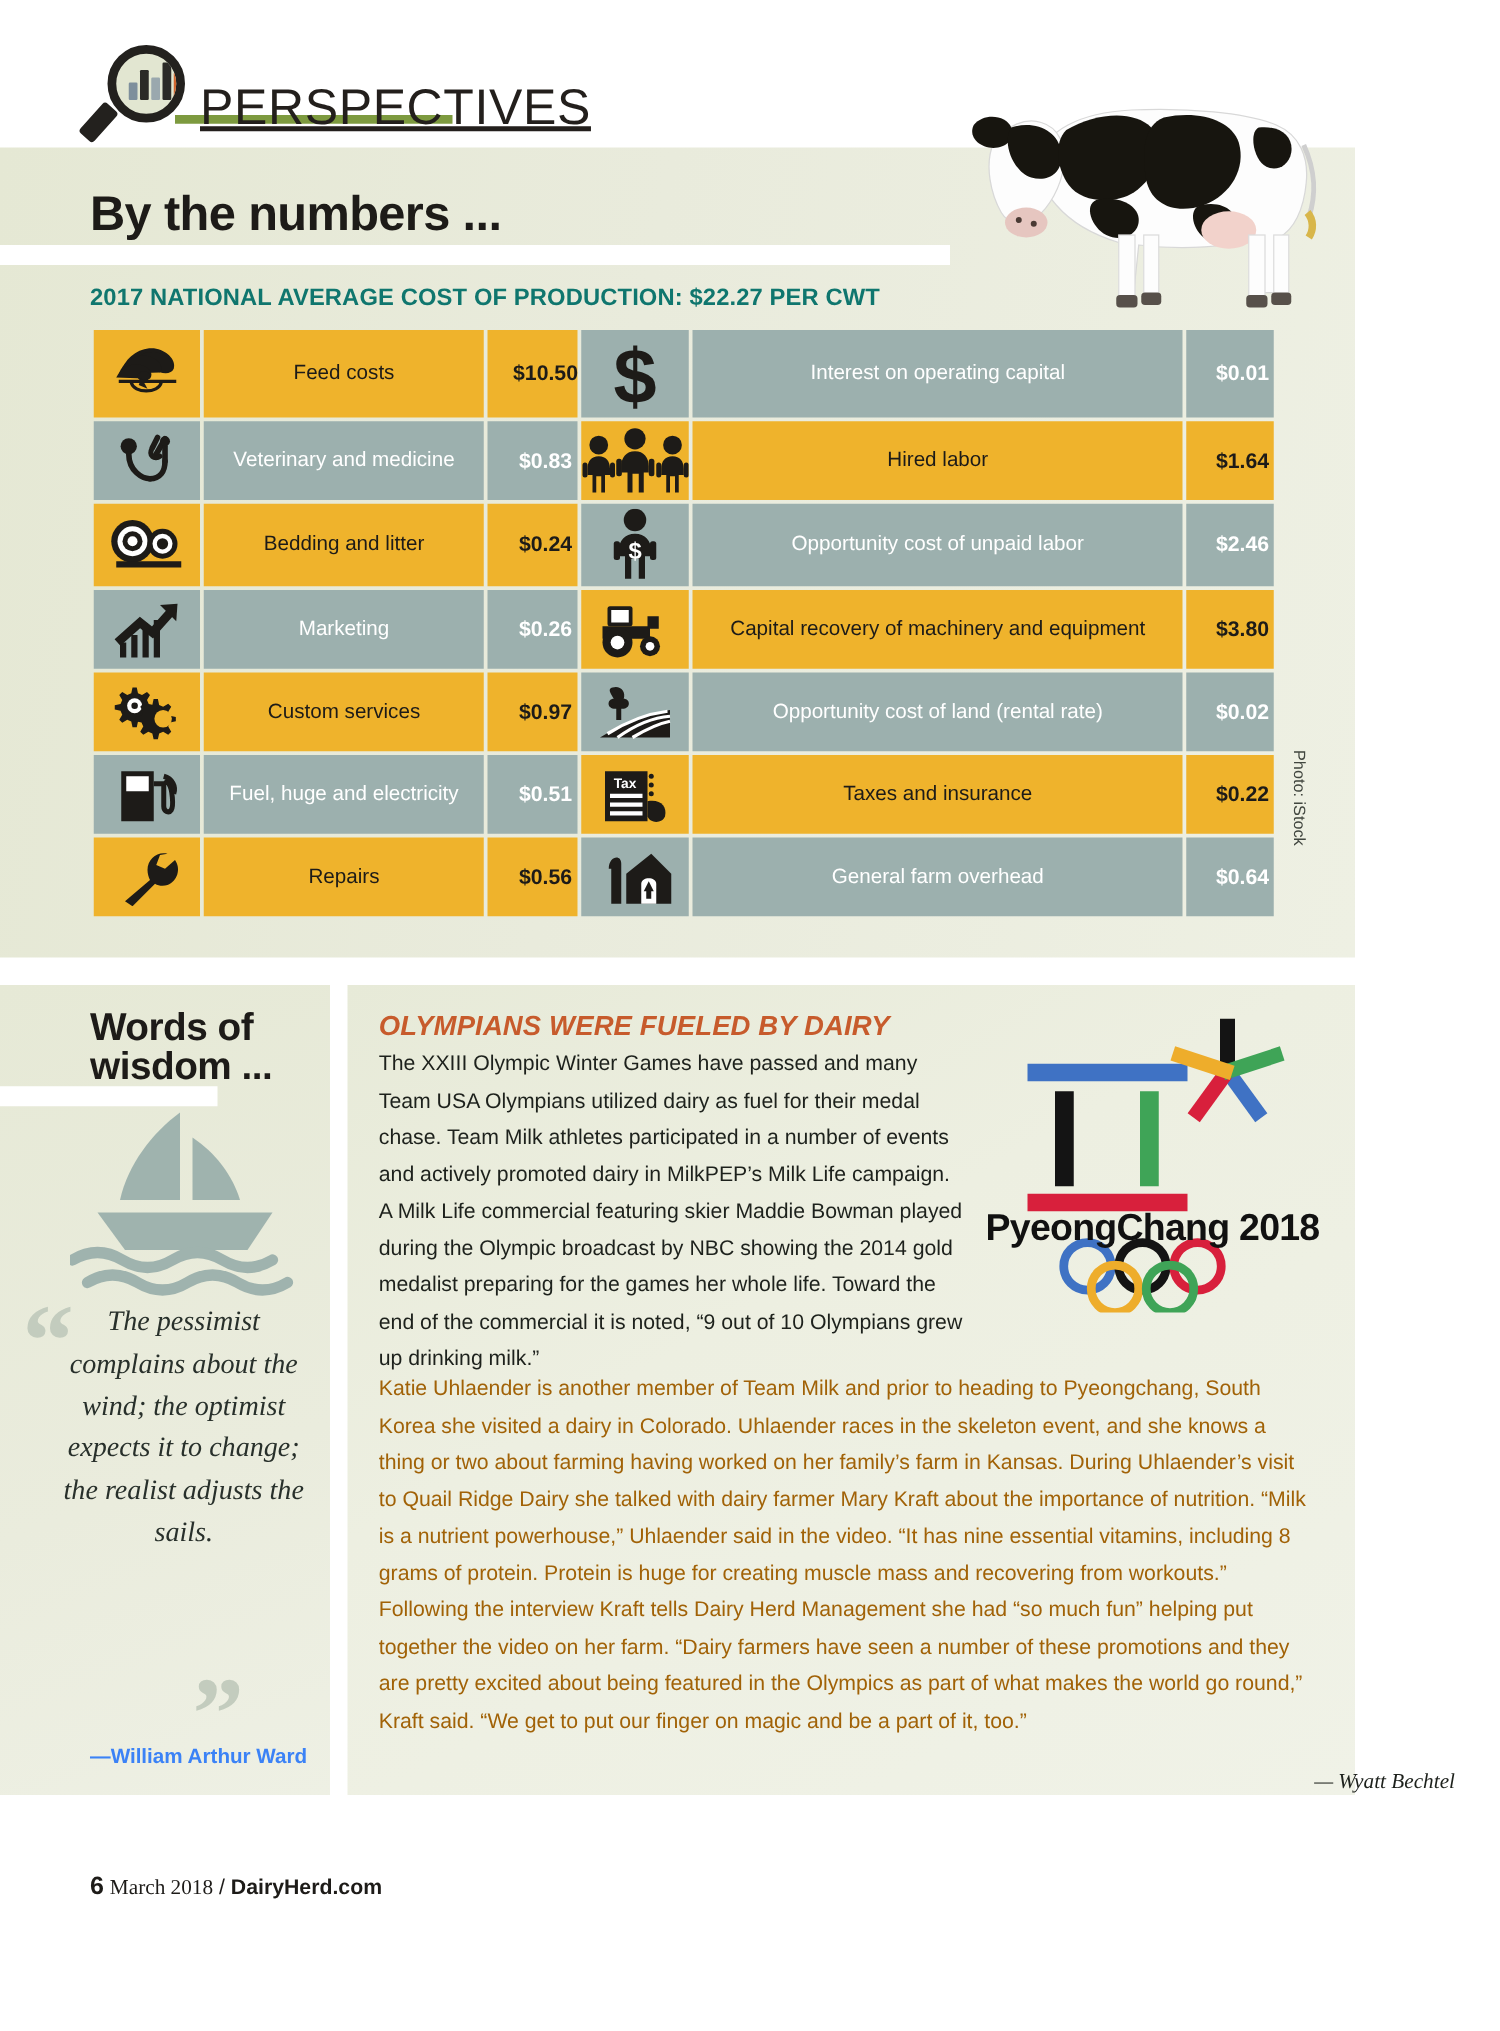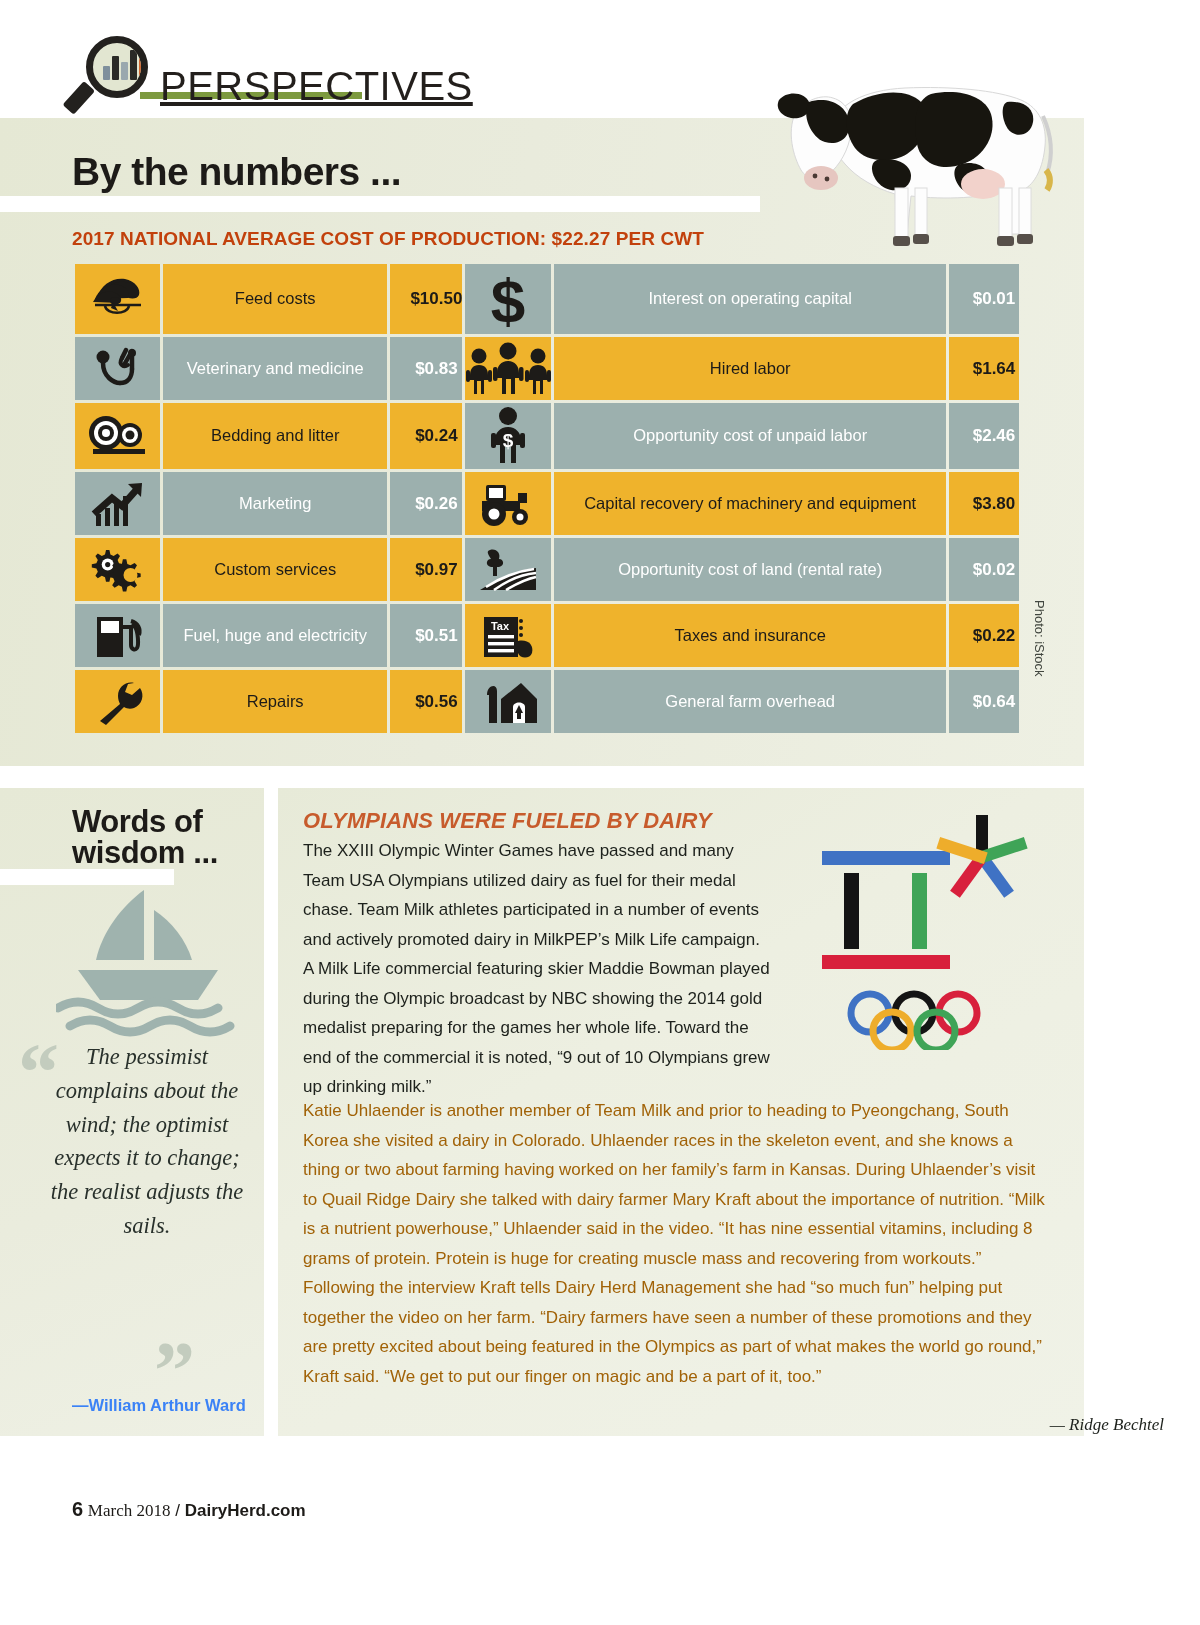--- a/index.html
+++ b/index.html
@@ -71,21 +71,21 @@
   .cow-wrap { position: absolute; left: 735px; top: 38px; width: 330px; height: 232px; z-index: 25; }
   .photo-credit {
     position: absolute; left: 1032px; top: 600px;
     font-size: 13px; color: #41463f;
     writing-mode: vertical-rl; z-index: 26;
   }
 
   
   .table-title {
     position: absolute; left: 72px; top: 228px; z-index: 22;
-    font-size: 19px; font-weight: 700; color: #c2410c;
+    font-size: 19px; font-weight: 700; color: #0f766e;
     letter-spacing: 0.1px;
   }
   .cost-table {
     position: absolute; left: 72px; top: 261px; width: 950px;
     border-collapse: separate; border-spacing: 3px;
     z-index: 21;
   }
   .cost-table td { vertical-align: middle; height: 63px; padding-left: 20px; }
   td.c-icon { width: 85px; text-align: center; padding: 4px 0; }
   td.c-label { text-align: center; font-size: 16.5px; padding: 4px 8px; line-height: 1.18; }
@@ -485,21 +485,21 @@
   <div class="qmark close">”</div>
   <div class="quote-block">
     <div class="quote-text">The pessimist complains about the wind; the optimist expects it to change; the realist adjusts the sails.</div>
   </div>
   <div class="quote-author">—William Arthur Ward</div>
 
   <div class="panel-article"></div>
   <div class="art-title">OLYMPIANS WERE FUELED BY DAIRY</div>
   <div class="art-p1">The XXIII Olympic Winter Games have passed and many Team USA Olympians utilized dairy as fuel for their medal chase. Team Milk athletes participated in a number of events and actively promoted dairy in MilkPEP’s Milk Life campaign. A Milk Life commercial featuring skier Maddie Bowman played during the Olympic broadcast by NBC showing the 2014 gold medalist preparing for the games her whole life. Toward the end of the commercial it is noted, “9 out of 10 Olympians grew up drinking milk.”</div>
   <div class="art-p2">Katie Uhlaender is another member of Team Milk and prior to heading to Pyeongchang, South Korea she visited a dairy in Colorado. Uhlaender races in the skeleton event, and she knows a thing or two about farming having worked on her family’s farm in Kansas. During Uhlaender’s visit to Quail Ridge Dairy she talked with dairy farmer Mary Kraft about the importance of nutrition. “Milk is a nutrient powerhouse,” Uhlaender said in the video. “It has nine essential vitamins, including 8 grams of protein. Protein is huge for creating muscle mass and recovering from workouts.” Following the interview Kraft tells Dairy Herd Management she had “so much fun” helping put together the video on her farm. “Dairy farmers have seen a number of these promotions and they are pretty excited about being featured in the Olympics as part of what makes the world go round,” Kraft said. “We get to put our finger on magic and be a part of it, too.”</div>
-  <div class="art-byline">— Ridge Bechtel</div>
+  <div class="art-byline">— Wyatt Bechtel</div>
 
   <div class="olympic">
     <svg width="272" height="245" viewBox="0 0 272 245">
 
       <rect x="36" y="46" width="128" height="14" fill="#3f72c4"></rect>
       <rect x="58" y="68" width="15" height="76" fill="#141414"></rect>
       <rect x="126" y="68" width="15" height="76" fill="#3fa457"></rect>
       <rect x="36" y="150" width="128" height="14" fill="#d8203c"></rect>
 
       <g transform="translate(196,52)">
@@ -512,20 +512,21 @@
 
       <g fill="none" stroke-width="7" transform="translate(58,194)">
         <circle cx="26" cy="14" r="19" stroke="#3f72c4"></circle>
         <circle cx="70" cy="14" r="19" stroke="#141414"></circle>
         <circle cx="114" cy="14" r="19" stroke="#d8203c"></circle>
         <circle cx="48" cy="32" r="19" stroke="#eead2b"></circle>
         <circle cx="92" cy="32" r="19" stroke="#3fa457"></circle>
       </g>
     </svg>
   </div>
+  <div class="oly-name">PyeongChang 2018</div>
 
   <div class="footer">
     <span class="pg">6</span>
     <span class="mo">March 2018</span>
     <span>/</span>
     <span class="site">DairyHerd.com</span>
   </div>
 
 </div>
 

